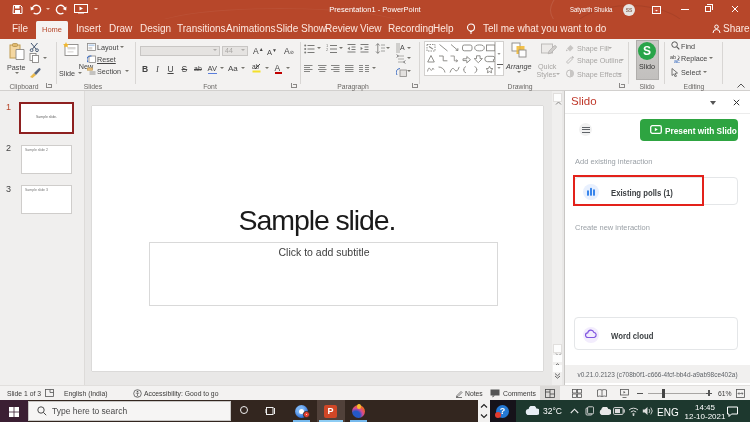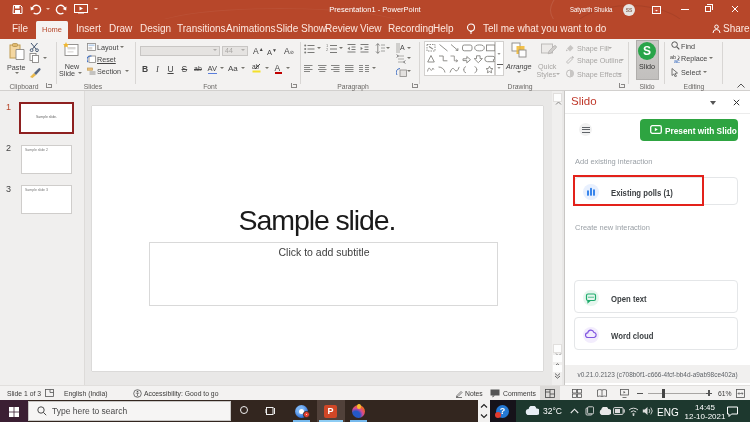--- a/index.html
+++ b/index.html
@@ -146,21 +146,21 @@
     <div class="glabel" style="left:24px;">Clipboard</div>
     <div class="launcher" style="left:46px; top:44px;"></div>
     <div class="gsep" style="left:56px;"></div>
 
     <svg class="abs" style="left:63px; top:3px;" width="16" height="16" viewBox="0 0 16 16">
       <rect x="2" y="2.5" width="13" height="11" fill="#fff" stroke="#8a8886" stroke-width="0.9"></rect>
       <rect x="4.5" y="5" width="8" height="2.4" fill="#d8d6d4"></rect>
       <rect x="4.5" y="9" width="6" height="1.6" fill="#e3e1df"></rect>
       <path d="M3 0 l0.9 1.9 2.1 0.3 -1.5 1.4 0.35 2 -1.85-1 -1.85 1 0.35-2 -1.5-1.4 2.1-0.3 z" fill="#f0b72f"></path>
     </svg>
-    <div class="rtxt" style="left:62px; top:23.5px; width:20px; text-align:center;">New</div>
+    <div class="rtxt" style="left:76px; top:23.5px; width:20px; text-align:center;">New</div>
     <div class="rtxt" style="left:59px; top:30.5px;">Slide</div>
     <div class="dd" style="left:78px; top:33.5px;"></div>
     <svg class="abs" style="left:86.5px; top:4px;" width="9" height="8" viewBox="0 0 9 8">
       <rect x="0.5" y="0.5" width="8" height="7" fill="#fff" stroke="#8a8886" stroke-width="0.8"></rect>
       <rect x="1.5" y="1.5" width="6" height="1.6" fill="#b9d0ea"></rect>
       <rect x="1.5" y="4" width="3.8" height="2.5" fill="#d8d6d4"></rect>
     </svg>
     <div class="rtxt" style="left:97px; top:4.5px;">Layout</div>
     <div class="dd" style="left:120px; top:7.5px;"></div>
     <svg class="abs" style="left:86.5px; top:16px;" width="9" height="8" viewBox="0 0 9 8">
@@ -442,30 +442,20 @@
             <path d="M5 7 v4 M8 4.5 v6.5 M11 6 v5" stroke="#1a73e8" stroke-width="1.7" stroke-linecap="round"></path>
           </svg>
         </div>
         <div class="cardtxt" style="top:10px;">Existing polls (1)</div>
       </div>
 
       <div class="abs" style="left:7.5px; top:84px; width:131px; height:31px; border:2.5px solid #e3211a;"></div>
       <div class="seclabel" style="top:132px;">Create new interaction</div>
 
 
-      <div class="card" style="top:189px; height:33px;">
-        <div class="iconcirc" style="top:8.5px; background:#e6f6ee;">
-          <svg width="16" height="16" viewBox="0 0 16 16">
-            <rect x="3.5" y="4" width="9" height="6.5" rx="1.5" fill="none" stroke="#1eab6c" stroke-width="1.2"></rect>
-            <path d="M5 10.5 v2 l2.2-2" fill="none" stroke="#1eab6c" stroke-width="1.2"></path>
-            <path d="M6 7.2 h0.01 M8 7.2 h0.01 M10 7.2 h0.01" stroke="#1eab6c" stroke-width="1.4" stroke-linecap="round"></path>
-          </svg>
-        </div>
-        <div class="cardtxt" style="top:12.5px;">Open text</div>
-      </div>
 
       <div class="card" style="top:226px; height:33px;">
         <div class="iconcirc" style="top:8.5px; background:#f3edfd;">
           <svg width="16" height="16" viewBox="0 0 16 16">
             <path d="M5 10.5 a2.3 2.3 0 0 1 -0.3-4.6 a3.2 3.2 0 0 1 6.2-0.5 a2.6 2.6 0 0 1 0.3 5.1 z" fill="none" stroke="#8056e0" stroke-width="1.2"></path>
           </svg>
         </div>
         <div class="cardtxt" style="top:12.5px;">Word cloud</div>
       </div>
 

